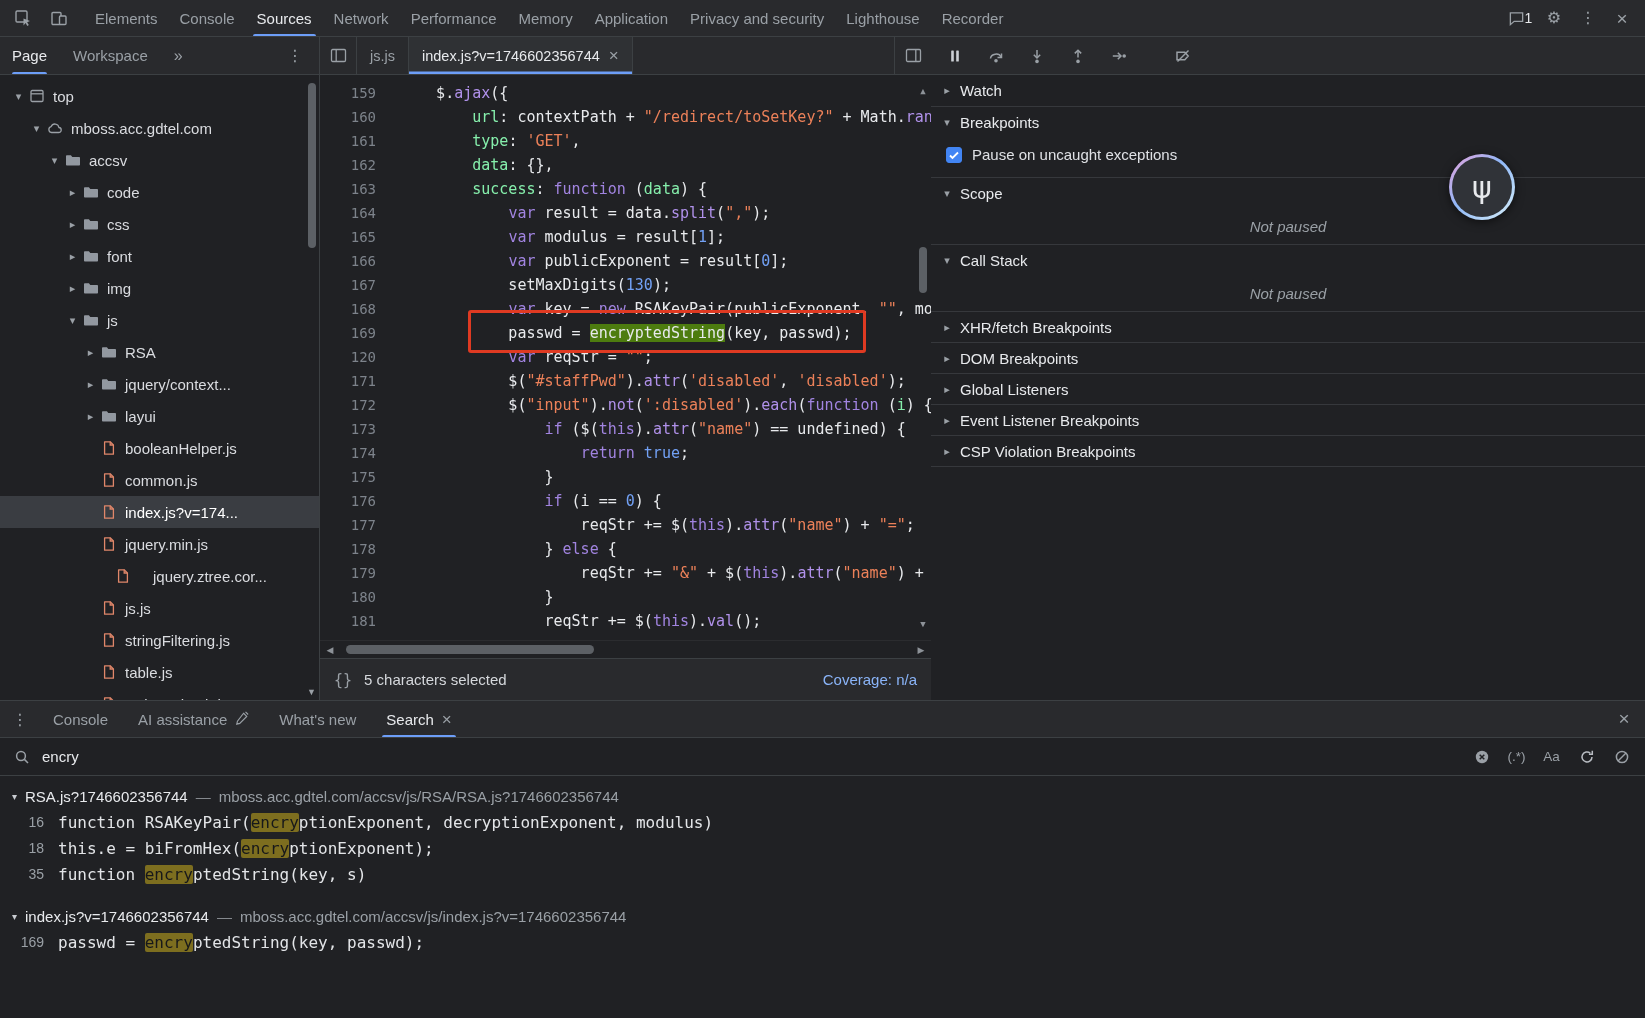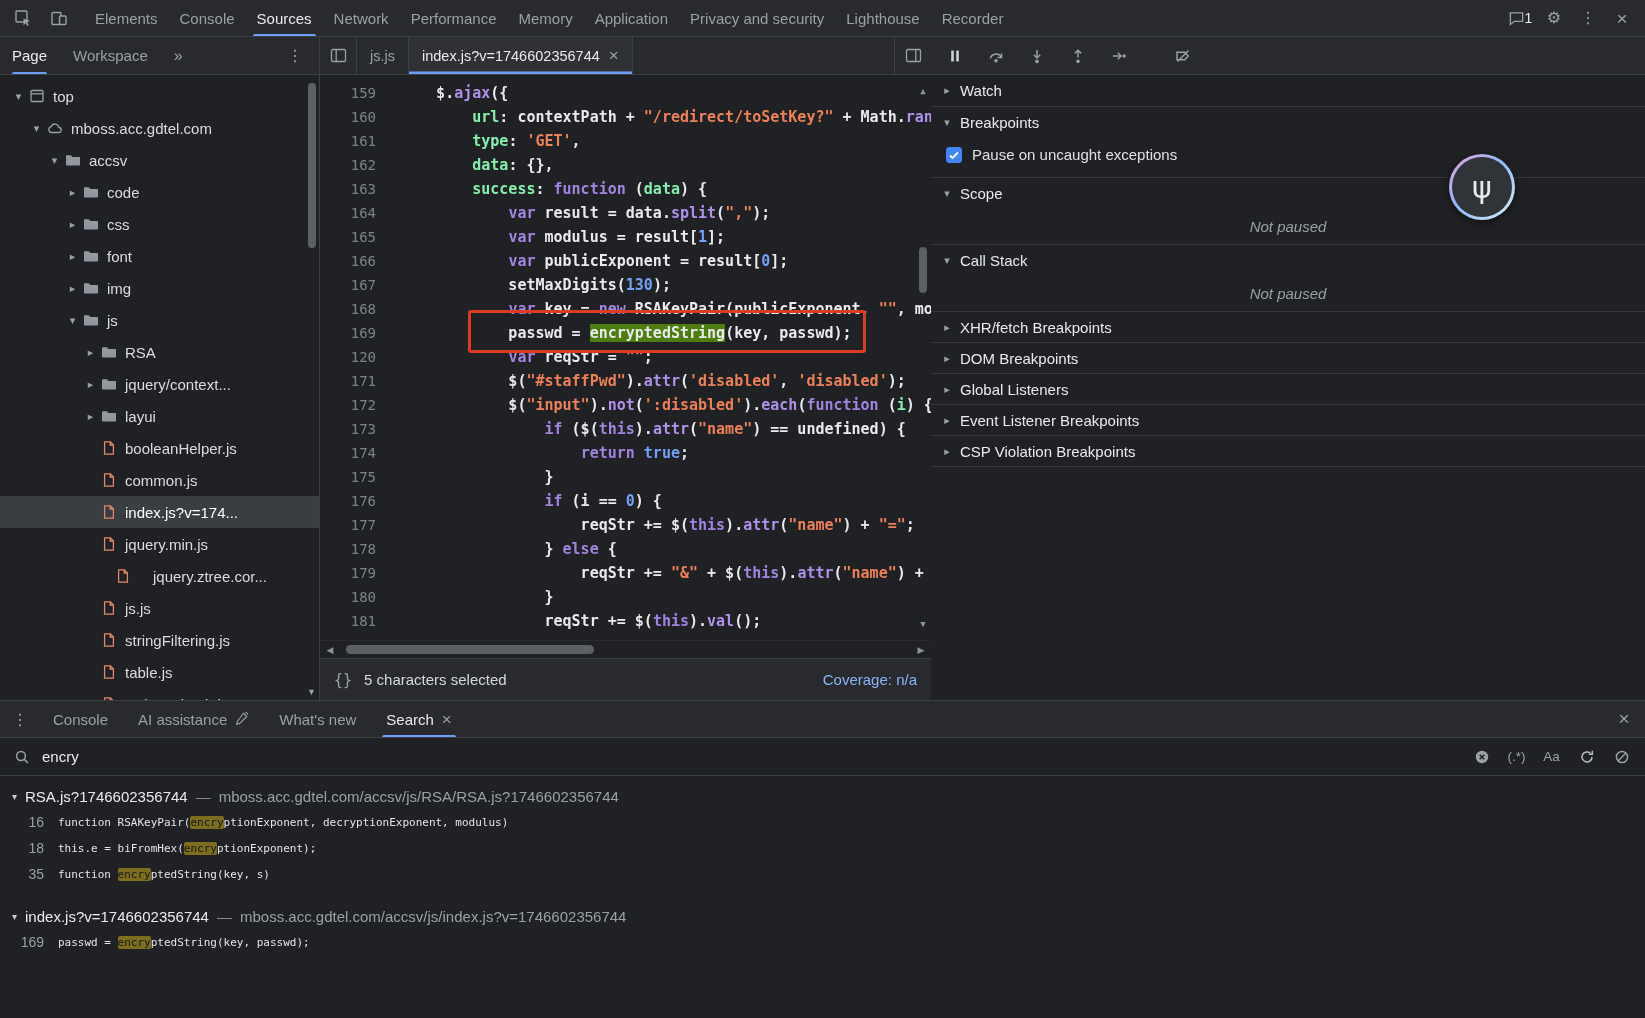--- a/index.html
+++ b/index.html
@@ -45,21 +45,21 @@
   .editor{flex:0 0 611px;display:flex;flex-direction:column;background:#202124;min-width:0;}
   .ed-tabs{height:38px;background:#292a2d;border-bottom:1px solid #3c4043;display:flex;align-items:stretch;flex:none;}
   .ed-side{width:37px;display:flex;align-items:center;justify-content:center;color:#9aa0a6;border-right:1px solid #3c4043;cursor:pointer;flex:none;}
   .ed-side.right{margin-left:auto;border-right:none;border-left:1px solid #3c4043;}
   .ed-tab{display:flex;align-items:center;padding:0 13px;color:#9aa0a6;border-right:1px solid #3c4043;gap:9px;cursor:pointer;font-size:14.5px;white-space:nowrap;}
   .ed-tab.active{background:#2f3134;color:#e8eaed;box-shadow:inset 0 -2.5px 0 #6d9ef8;}
   .tab-close{color:#9aa0a6;font-size:17px;line-height:1;cursor:pointer;}
   .code{flex:1;position:relative;overflow:hidden;font-family:"DejaVu Sans Mono",monospace;font-size:15px;line-height:24px;padding-top:6px;}
   .cl{display:flex;height:24px;white-space:pre;}
   .ln{flex:0 0 56px;text-align:right;color:#7d838b;font-size:14px;line-height:24px;}
-  .ct{margin-left:24px;font-weight:bold;}
+  .ct{margin-left:24px;}
   .tok-d{color:#e8eaed;}
   .tok-k{color:#a184e0;}
   .tok-s{color:#ec8159;}
   .tok-p{color:#86efac;}
   .tok-n{color:#72a1f5;}
   .tok-f{color:#b091ea;}
   .sel{background:#4d7c0f;border-radius:0;}
   .red-box{position:absolute;left:148px;top:235px;width:398px;height:43px;border:3px solid #df3a22;border-radius:3px;z-index:4;pointer-events:none;}
   .vscroll{position:absolute;right:0;top:0;bottom:0;width:16px;}
   .vs-up{position:absolute;top:4px;left:0;right:0;text-align:center;color:#8d9298;font-size:9px;cursor:pointer;}
@@ -107,21 +107,21 @@
   .sb-ctl{color:#9aa0a6;display:flex;align-items:center;justify-content:center;min-width:27px;height:26px;cursor:pointer;font-size:13.5px;border-radius:4px;}
   .results{flex:1;overflow:hidden;padding-top:7px;}
   .res-group{margin-bottom:16px;}
   .res-file{height:26px;display:flex;align-items:center;gap:8px;padding-left:12px;cursor:pointer;white-space:nowrap;}
   .res-arrow{color:#c8cbd0;font-size:10px;}
   .res-fname{color:#e8eaed;}
   .res-dash{color:#85898e;}
   .res-url{color:#9aa0a6;}
   .res-match{height:26px;display:flex;align-items:center;cursor:pointer;white-space:nowrap;}
   .res-num{flex:0 0 44px;text-align:right;color:#9aa0a6;font-size:14px;}
-  .res-code{margin-left:14px;font-family:"DejaVu Sans Mono",monospace;font-size:11px;color:#e3e5e8;white-space:pre;}
+  .res-code{margin-left:14px;font-family:"DejaVu Sans Mono",monospace;font-size:16px;color:#e3e5e8;white-space:pre;}
   .hl{background:#7d6e1f;color:#17181a;border-radius:2px;}
 </style>
 </head>
 <body>
 
 <div class="devtools">
 
   <header class="topbar">
     <div class="tb-icons">
       <span class="icon-btn">

